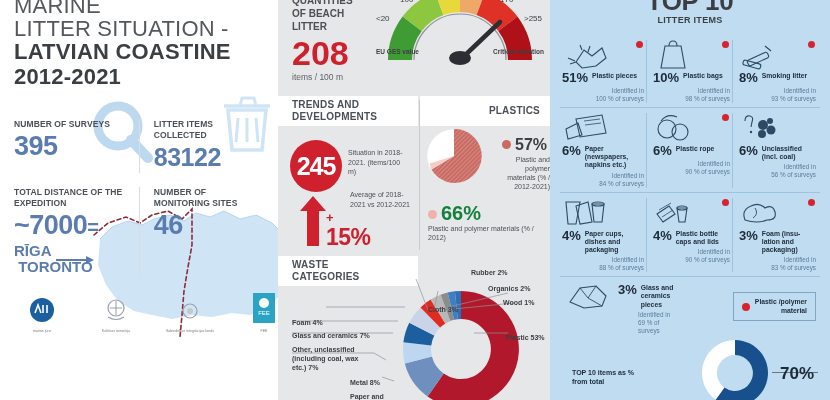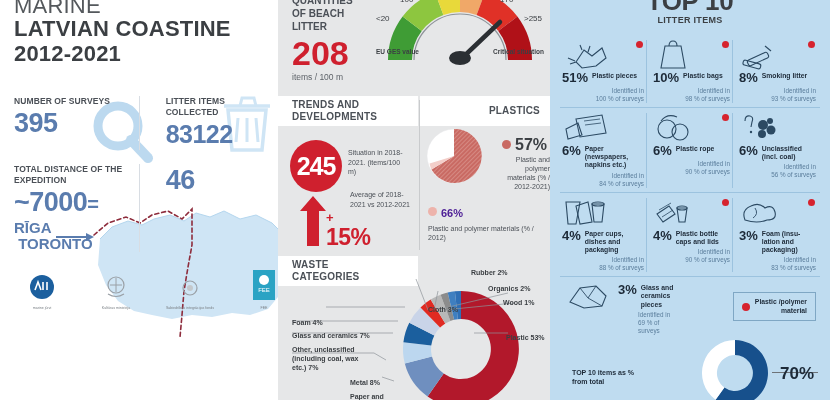--- a/index.html
+++ b/index.html
@@ -28,21 +28,21 @@
   .title-l4 { margin-top:1px; }
 
   
   .map-wrap { position:absolute; left:92px; top:205px; width:200px; height:135px; z-index:0; }
   .mag-icon { position:absolute; left:88px; top:100px; z-index:0; }
   .bin-icon { position:absolute; left:218px; top:92px; z-index:0; }
 
   .stats { position:relative; z-index:4; margin-top:30px; }
   .stat-row { display:flex; }
   .stat-cell { width:128px; position:relative; padding-right:6px; }
-  .stat-cell.second { padding-left:26px; border-left:1px solid #d8dde3; }
+  .stat-cell.second { padding-left:14px; border-left:1px solid #d8dde3; }
   .stat-label {
     font-size:8.5px; font-weight:bold; color:#4b5057;
     line-height:11px; letter-spacing:.1px; text-transform:uppercase;
   }
   .stat-value {
     font-size:27px; font-weight:bold; color:#5a7cae;
     line-height:31px; letter-spacing:-.5px; margin-top:1px;
   }
   .stat-value.sm { font-size:25px; }
   .eq { font-size:20px; font-weight:bold; color:#5a7cae; }
@@ -103,21 +103,21 @@
   .p57 .txt { font-size:7px; color:#4b5057; line-height:9px; text-align:right; margin-top:2px; }
   .dot-hatch {
     display:inline-block; width:9px; height:9px; border-radius:50%;
     background:#c96a63; margin-right:4px; vertical-align:1px;
   }
   .dot-pink {
     display:inline-block; width:9px; height:9px; border-radius:50%;
     background:#edb3ab; margin-right:4px; vertical-align:1px;
   }
   .p66 { position:absolute; left:150px; top:205px; width:118px; }
-  .p66 .num { font-size:11px; font-weight:bold; color:#4c1d95; line-height:17px; }
+  .p66 .num { font-size:20px; font-weight:bold; color:#15803d; line-height:17px; }
   .p66 .txt { font-size:7px; color:#4b5057; line-height:9px; margin-top:2px; }
 
   .waste-head { position:absolute; left:0; top:256px; width:140px; }
   .donut-waste { position:absolute; left:118px; top:284px; }
   .wlabel { position:absolute; font-size:7px; font-weight:bold; color:#3b3f43; line-height:9px; }
 
   
   .col-right {
     position:relative; width:280px; height:400px; flex:none;
     background:#bfdcf0; overflow:hidden; padding:0 10px;
@@ -190,20 +190,21 @@
       <svg width="58" height="62" viewBox="0 0 58 62">
         <path d="M10,18 L48,18 L44,58 L14,58 Z" fill="none" stroke="#cfe5f5" stroke-width="3.5"></path>
         <path d="M6,14 L52,14" stroke="#cfe5f5" stroke-width="3.5"></path>
         <path d="M22,14 L24,6 L36,6 L38,14" fill="none" stroke="#cfe5f5" stroke-width="3"></path>
         <path d="M20,26 L18,50 M29,26 L29,50 M38,26 L40,50" stroke="#cfe5f5" stroke-width="3"></path>
       </svg>
     </div>
 
     <div class="title-block">
       <div class="title-l1">MARINE</div>
+      <div class="title-l2">LITTER SITUATION -</div>
       <div class="title-l3">LATVIAN COASTINE</div>
       <div class="title-l4">2012-2021</div>
     </div>
 
     <div class="stats">
       <div class="stat-row">
         <div class="stat-cell">
           <div class="stat-label">NUMBER OF SURVEYS</div>
           <div class="stat-value">395</div>
         </div>
@@ -224,20 +225,21 @@
             <span class="arrow">
               <svg width="40" height="10" viewBox="0 0 40 10" style="position:absolute;margin-left:42px;margin-top:-14px">
                 <line x1="0" y1="5" x2="32" y2="5" stroke="#5a7cae" stroke-width="2"></line>
                 <path d="M30,1 L38,5 L30,9 Z" fill="#5a7cae"></path>
               </svg>
             </span>
             <span>TORONTO</span>
           </div>
         </div>
         <div class="stat-cell second">
+          <div class="stat-label">NUMBER OF MONITORING SITES</div>
           <div class="stat-value">46</div>
         </div>
       </div>
     </div>
 
 
     <div class="logos">
       <div class="logo">
         <svg width="26" height="26" viewBox="0 0 26 26">
           <circle cx="13" cy="13" r="12" fill="#1b5f9e"></circle>

